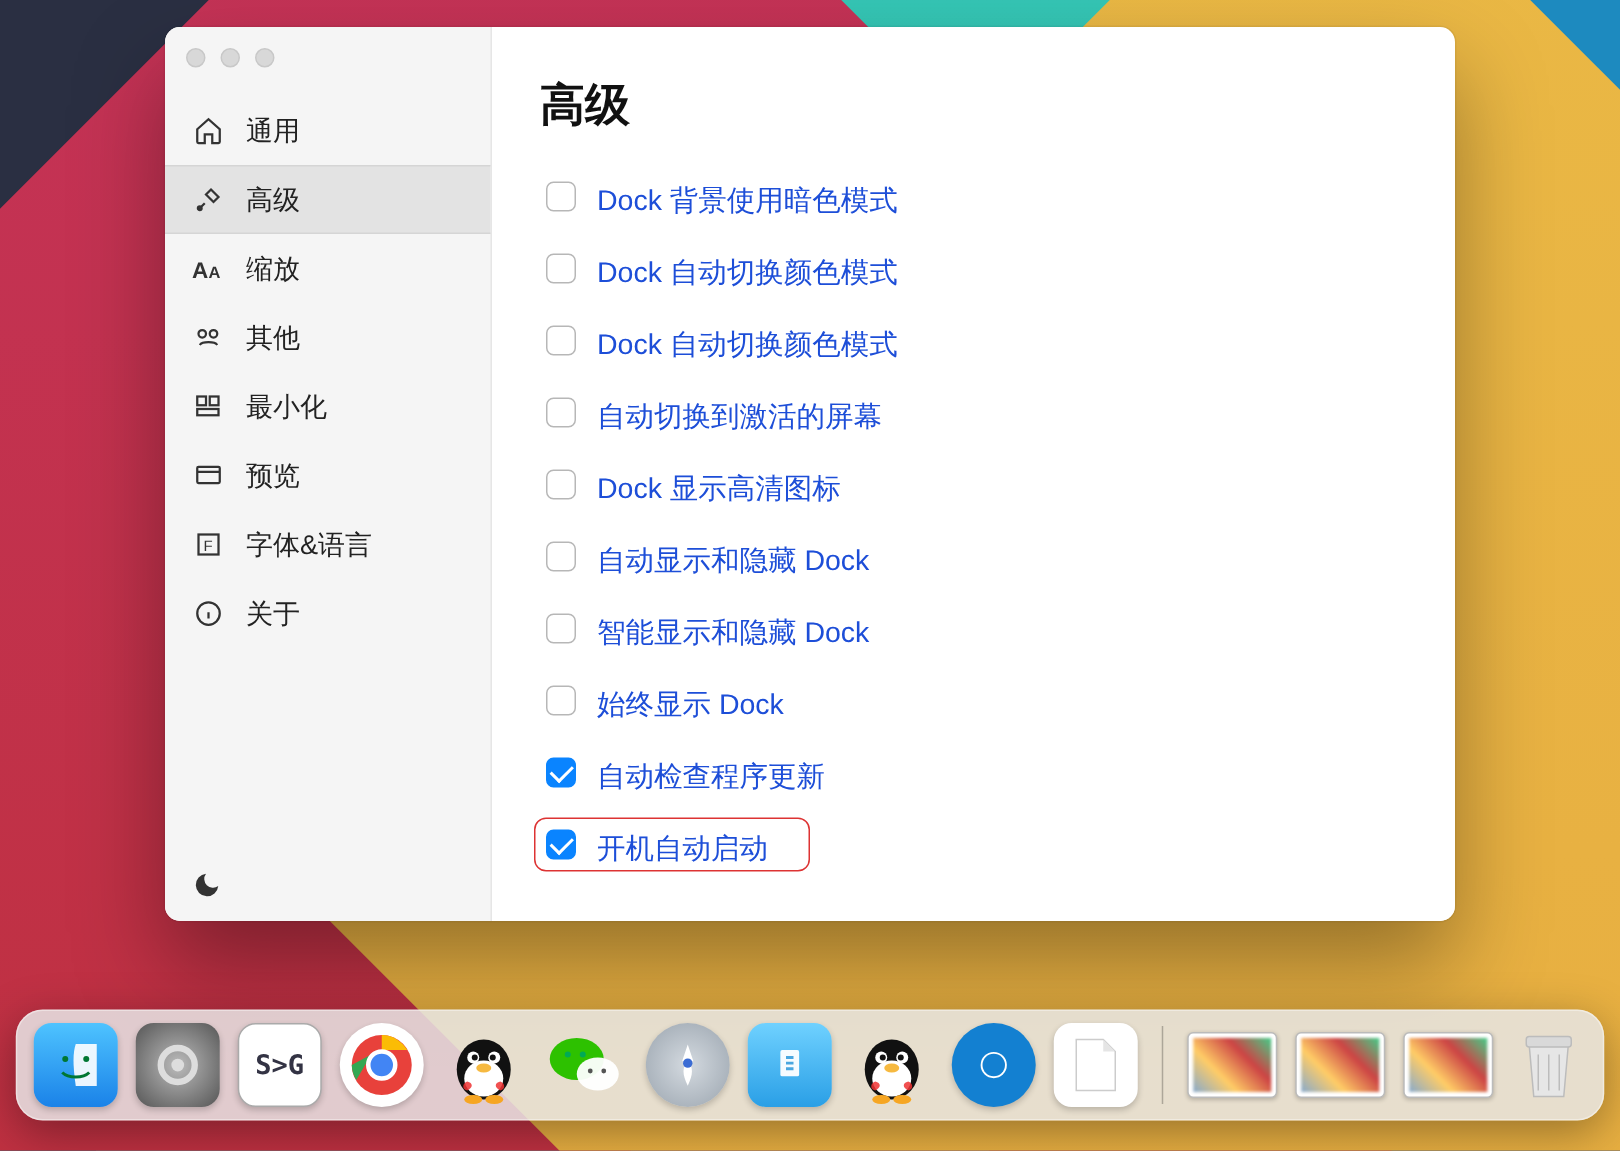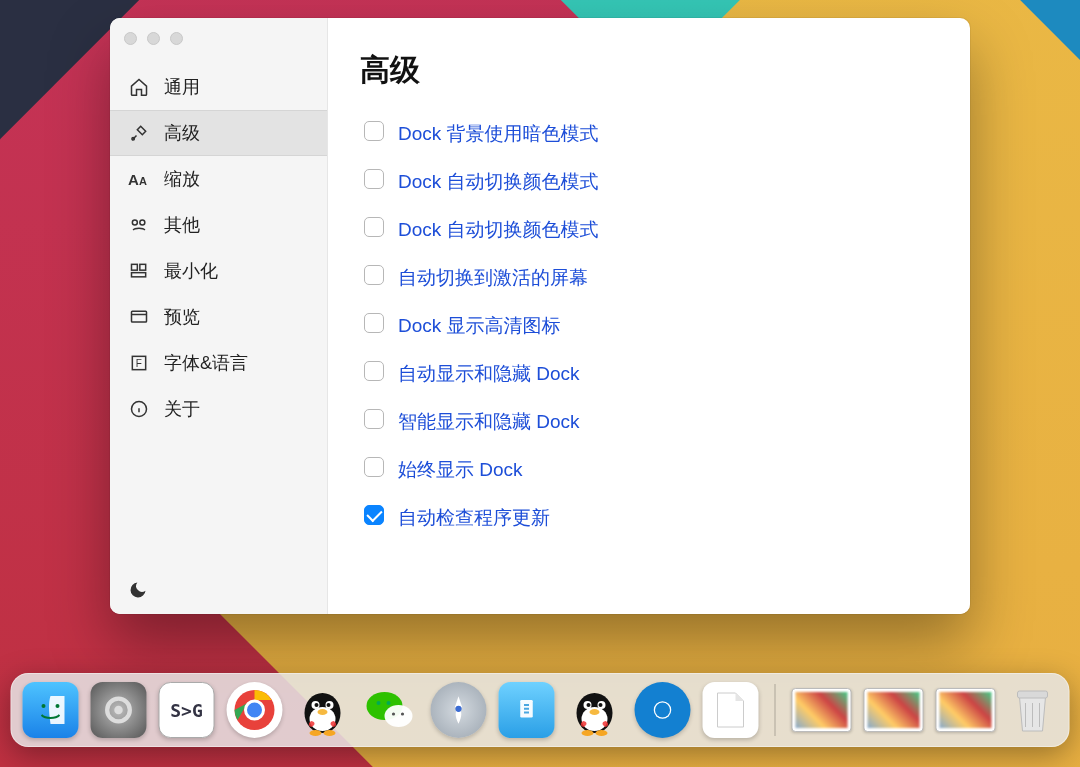--- a/index.html
+++ b/index.html
@@ -186,20 +186,25 @@
           <div class="cb"></div>
           <span>智能显示和隐藏 Dock</span>
         </div>
         <div class="opt">
           <div class="cb"></div>
           <span>始终显示 Dock</span>
         </div>
         <div class="opt">
           <div class="cb checked"></div>
           <span>自动检查程序更新</span>
+        </div>
+        <div class="opt">
+          <div class="cb checked"></div>
+          <span>开机自动启动</span>
+          <div class="highlight"></div>
         </div>
       </div>
     <div class="fade"></div>
   </div>
 </div>
 
 <div class="dock" id="dock">
     <div class="app" style="background:linear-gradient(#4ec3ff,#1a82e8)">
       <svg width="36" height="36" viewBox="0 0 36 36">
         <path fill="#fff" d="M18 4c-2 6-2 14 0 28h14V4z" opacity=".9"></path>

